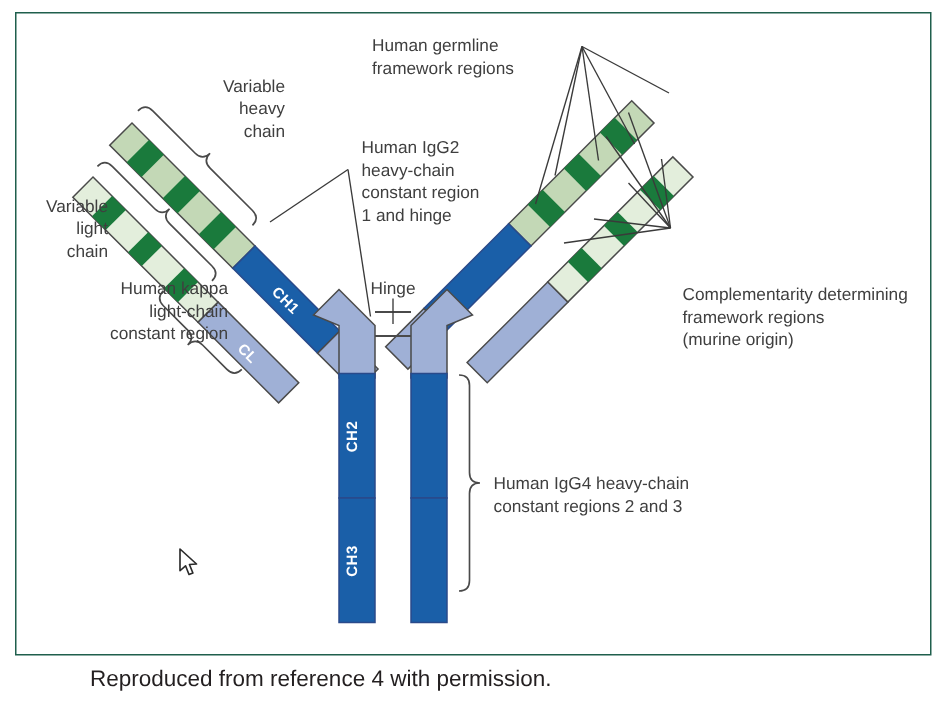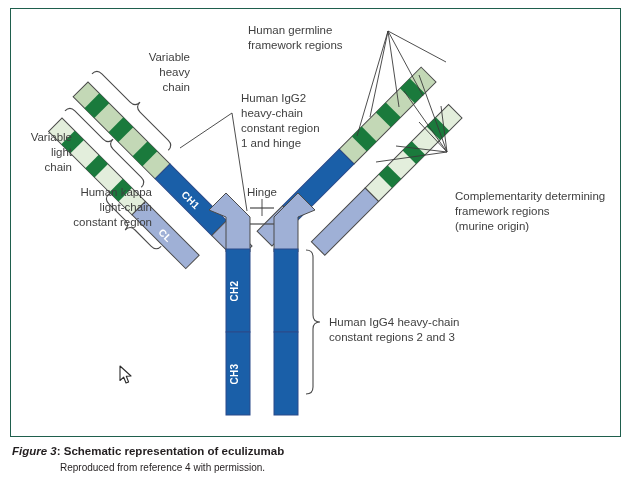--- a/index.html
+++ b/index.html
@@ -7,21 +7,21 @@
        font-family:"Liberation Sans", sans-serif;color:#3a3a3a;overflow:hidden;}
   .figure-frame{position:absolute;left:10px;top:8px;width:611px;height:429px;
        border:1px solid #1f5f4d;background:#ffffff;box-sizing:border-box;}
   svg.diagram{position:absolute;left:0;top:0;width:633px;height:485px;}
   .lbl{font-family:"Liberation Sans", sans-serif;font-size:11.5px;fill:#3f3f3f;}
   .lbl-in{font-family:"Liberation Sans", sans-serif;font-size:10px;fill:#ffffff;
        font-weight:bold;letter-spacing:0.3px;}
   .caption{position:absolute;left:12px;top:444px;width:600px;}
   .cap-line1{font-size:11.5px;color:#231f20;font-weight:bold;line-height:15px;}
   .cap-line1 .ital{font-style:italic;}
-  .cap-line2{font-size:10px;color:#231f20;line-height:15px;margin-top:1px;padding-left:48px;}
+  .cap-line2{font-size:15px;color:#231f20;line-height:15px;margin-top:1px;padding-left:48px;}
   .cursor{position:absolute;left:119px;top:365px;width:14px;height:20px;}
 </style>
 </head>
 <body>
 
 <div class="figure-frame"></div>
 
 <svg class="diagram" viewBox="0 0 633 485" xmlns="http://www.w3.org/2000/svg">
 
   <defs>
@@ -134,19 +134,18 @@
   <text class="lbl" x="455" y="200">Complementarity determining</text>
   <text class="lbl" x="455" y="215">framework regions</text>
   <text class="lbl" x="455" y="230">(murine origin)</text>
 
   <text class="lbl" x="329" y="326">Human IgG4 heavy-chain</text>
   <text class="lbl" x="329" y="341">constant regions 2 and 3</text>
 
 </svg>
 
 <div class="caption">
-  <div class="cap-line1"><span class="ital">Figure 3</span><span>: Schematic representation of eculizumab</span></div>
   <div class="cap-line2">Reproduced from reference 4 with permission.</div>
 </div>
 
 <svg class="cursor" viewBox="0 0 14 20" xmlns="http://www.w3.org/2000/svg">
   <path d="M1,1 L1,15.5 L4.7,12.2 L7,18 L9.6,17 L7.3,11.3 L12,11 Z" fill="#ffffff" stroke="#2b2b2b" stroke-width="1.1" stroke-linejoin="round"></path>
 </svg>
 
 </body></html>

